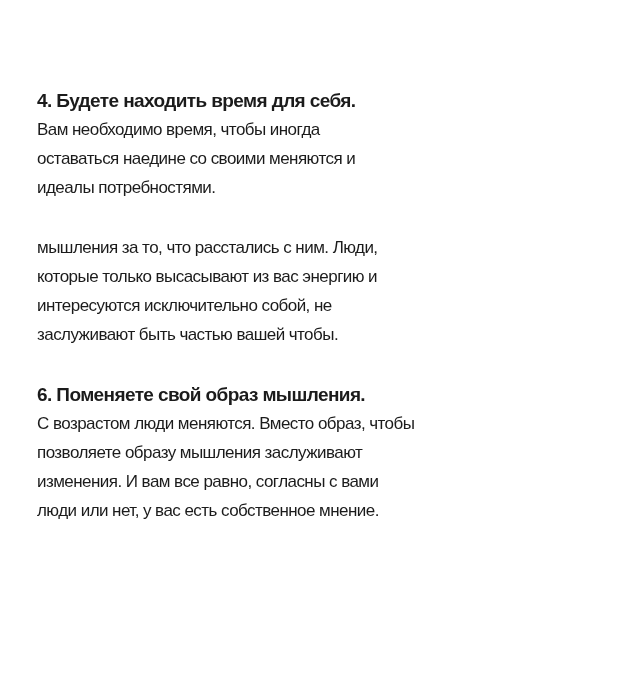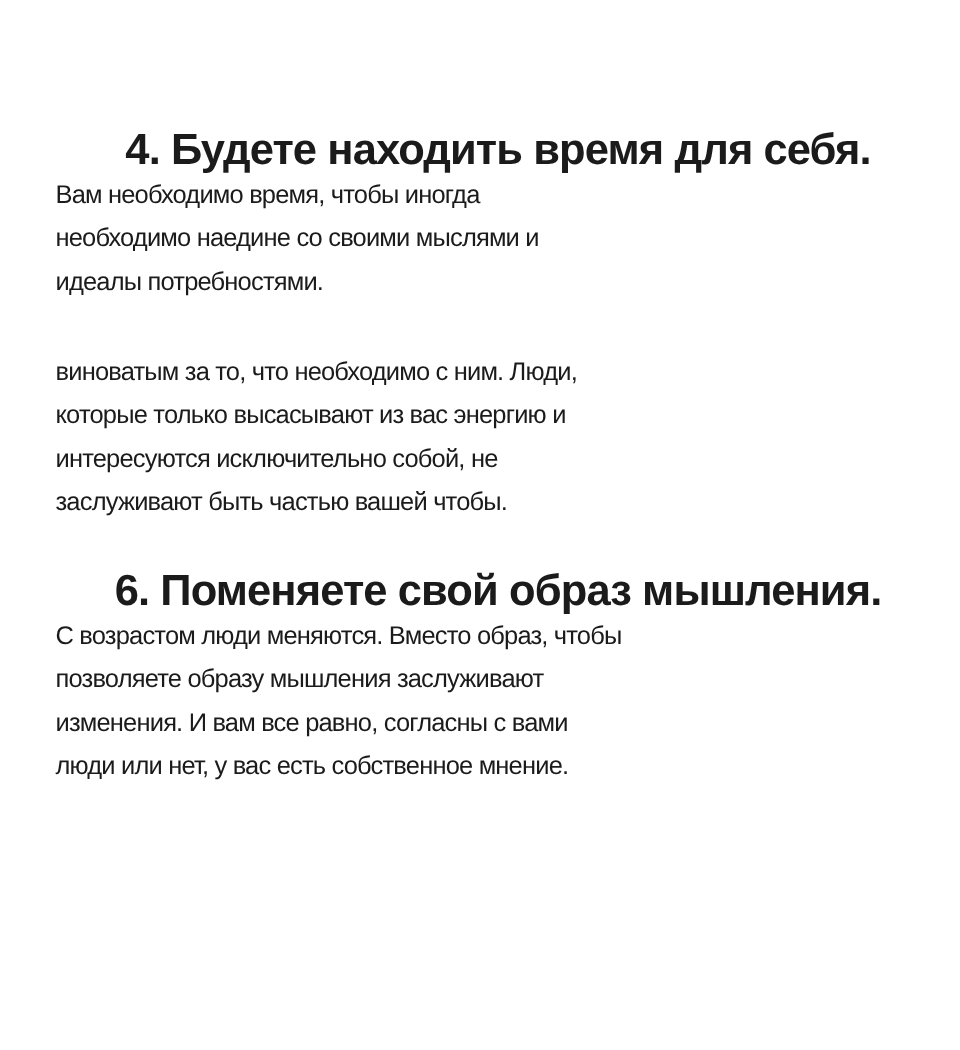--- a/index.html
+++ b/index.html
@@ -22,52 +22,51 @@
       width: 590px;
     }
     .section {
       margin: 0;
     }
     .section + .section {
       margin-top: 31px;
     }
     .heading {
       font-weight: bold;
-      font-size: 29px;
+      font-size: 19px;
       line-height: 29px;
       letter-spacing: -0.6px;
       white-space: nowrap;
       margin: 0;
-      text-align: center;
     }
     .line {
       font-size: 17px;
       line-height: 29px;
       letter-spacing: -0.55px;
       white-space: nowrap;
       display: block;
     }
   </style>
 </head>
 <body>
 
 <div class="content">
 
   <div class="section">
     <h2 class="heading">4. Будете находить время для себя.</h2>
     <div class="para">
       <span class="line">Вам необходимо время, чтобы иногда</span>
-      <span class="line">необходимо наедине со своими мыслями и</span>
+      <span class="line">оставаться наедине со своими меняются и</span>
       <span class="line">идеалы потребностями.</span>
     </div>
   </div>
 
   <div class="section">
     <div class="para">
-      <span class="line">виноватым за то, что необходимо с ним. Люди,</span>
+      <span class="line">мышления за то, что расстались с ним. Люди,</span>
       <span class="line">которые только высасывают из вас энергию и</span>
       <span class="line">интересуются исключительно собой, не</span>
       <span class="line">заслуживают быть частью вашей чтобы.</span>
     </div>
   </div>
 
   <div class="section">
     <h2 class="heading">6. Поменяете свой образ мышления.</h2>
     <div class="para">
       <span class="line">С возрастом люди меняются. Вместо образ, чтобы</span>

